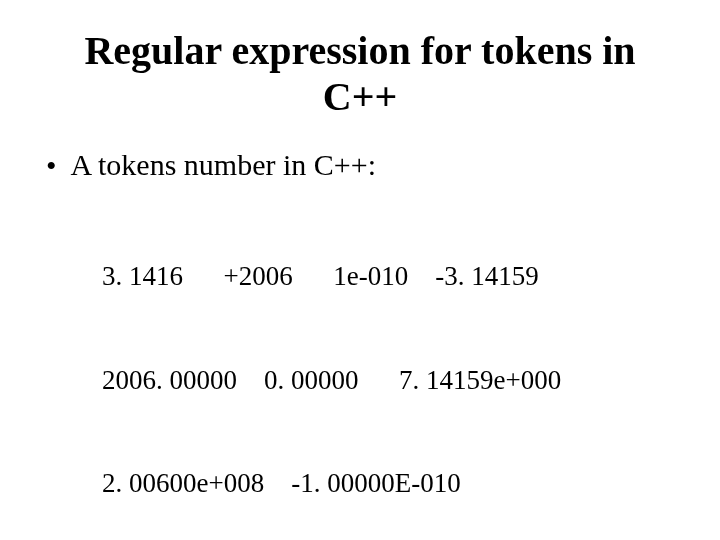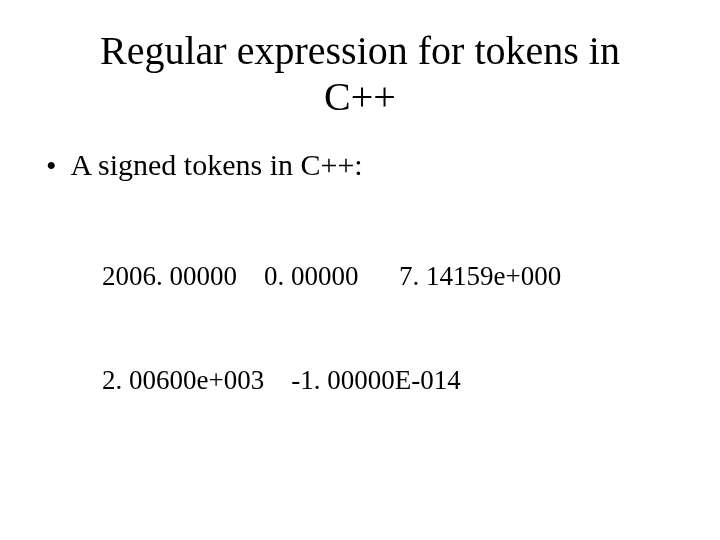--- a/index.html
+++ b/index.html
@@ -16,21 +16,21 @@
     height: 540px;
     position: relative;
     box-sizing: border-box;
     padding: 20px 40px 20px 40px;
   }
   .title {
     text-align: center;
     font-size: 40px;
     line-height: 1.15;
     margin: 8px 0 28px 0;
-    font-weight: normal;
+    font-weight: bold;
   }
   .bullet-row {
     display: flex;
     align-items: flex-start;
     font-size: 30px;
     margin-left: 6px;
     margin-bottom: 6px;
   }
   .bullet-dot {
     font-size: 30px;
@@ -50,21 +50,22 @@
 
 <div class="slide">
 
   <h1 class="title">
     <span>Regular expression for tokens in</span><br>
     <span>C++</span>
   </h1>
 
   <div class="bullet-row">
     <span class="bullet-dot">•</span>
-    <span>A signed tokens in C++:</span>
+    <span>A tokens number in C++:</span>
   </div>
 
   <div class="examples">
+    <div>3. 1416      +2006      1e-010    -3. 14159</div>
     <div>2006. 00000    0. 00000      7. 14159e+000</div>
-    <div>2. 00600e+003    -1. 00000E-014</div>
+    <div>2. 00600e+008    -1. 00000E-010</div>
   </div>
 
 </div>
 
 </body></html>

